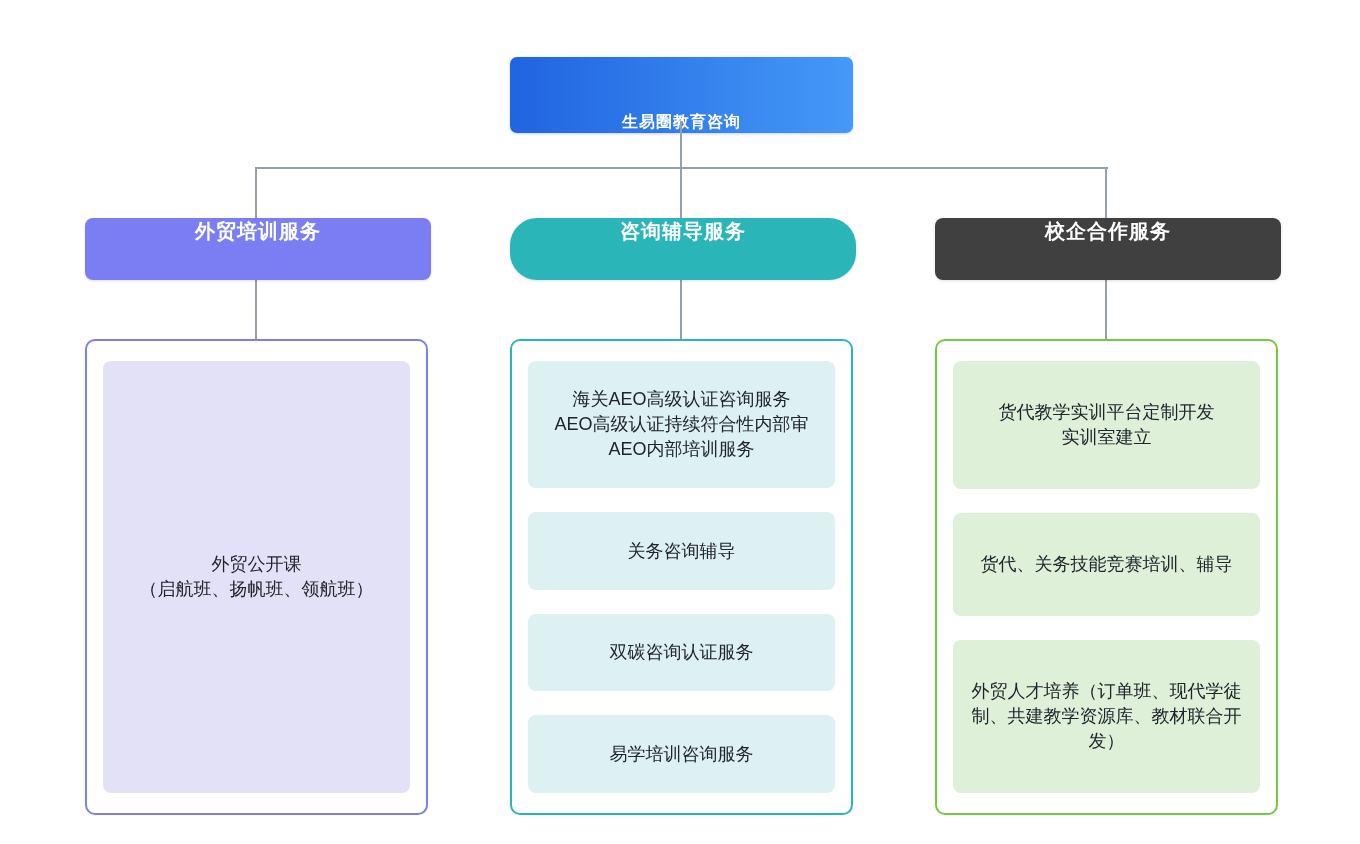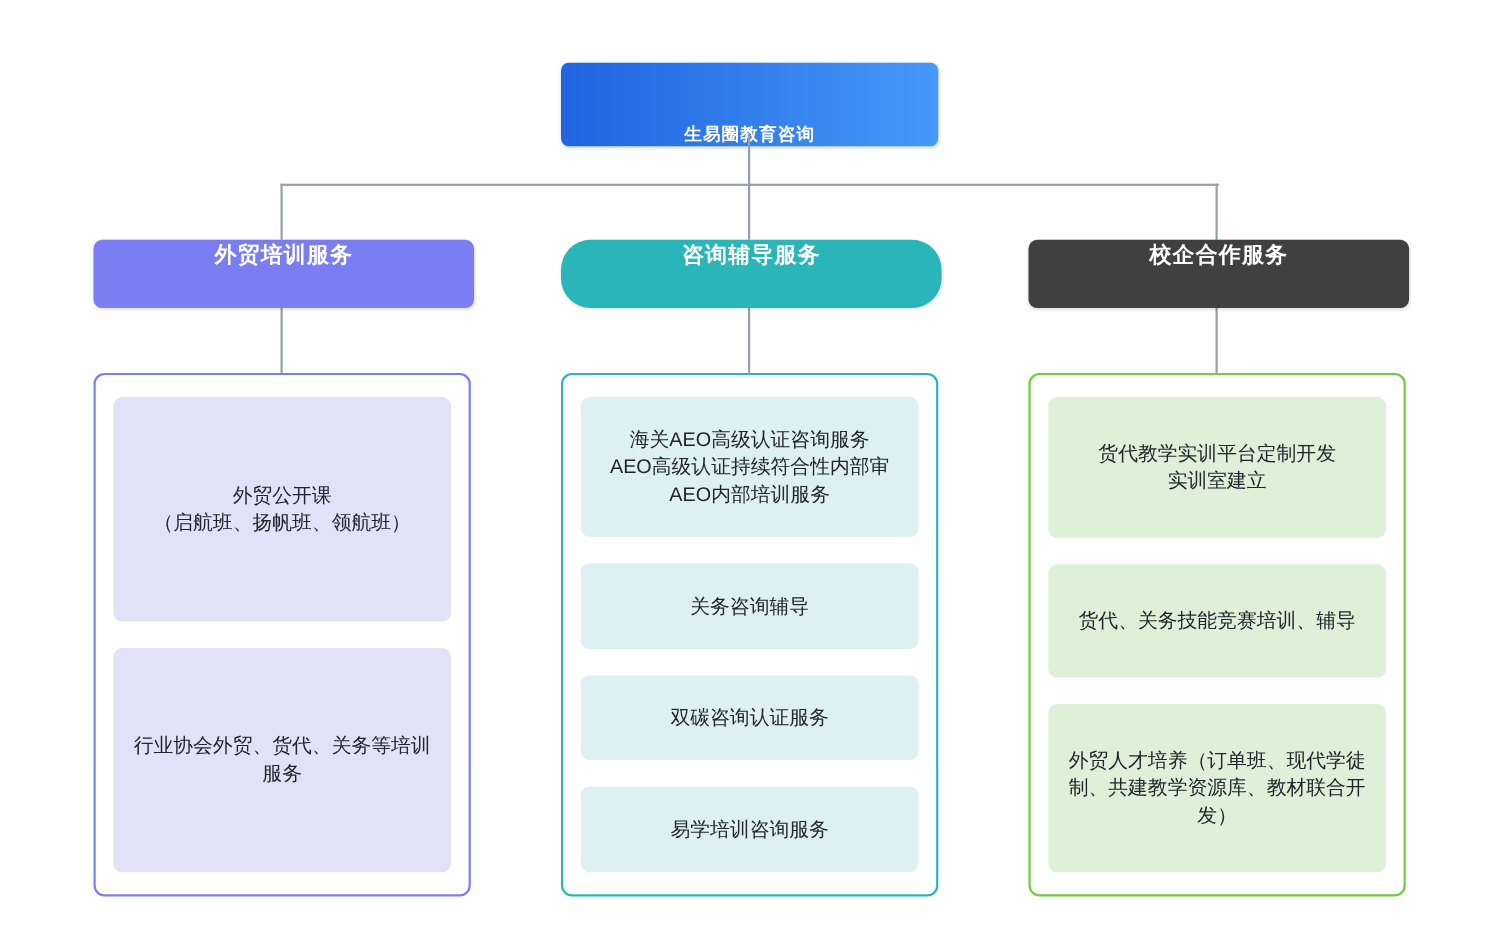--- a/index.html
+++ b/index.html
@@ -131,21 +131,20 @@
   <div class="hdr b1">
     <span>咨询辅导服务</span>
   </div>
   <div class="hdr b2">
     <span>校企合作服务</span>
   </div>
 
   <div class="panel b0">
     <div class="item">外贸公开课
 （启航班、扬帆班、领航班）</div>
-    <div class="item">行业协会外贸、货代、关务等培训服务</div>
   </div>
 
   <div class="panel b1">
     <div class="item">海关AEO高级认证咨询服务
 AEO高级认证持续符合性内部审
 AEO内部培训服务</div>
     <div class="item">关务咨询辅导</div>
     <div class="item">双碳咨询认证服务</div>
     <div class="item">易学培训咨询服务</div>
   </div>

